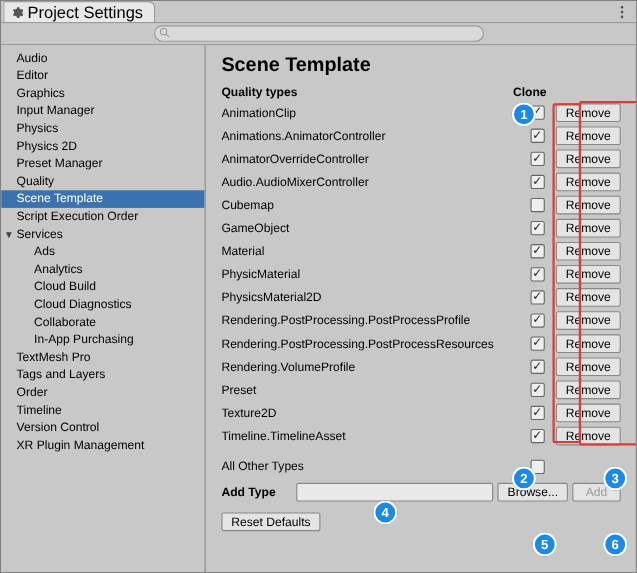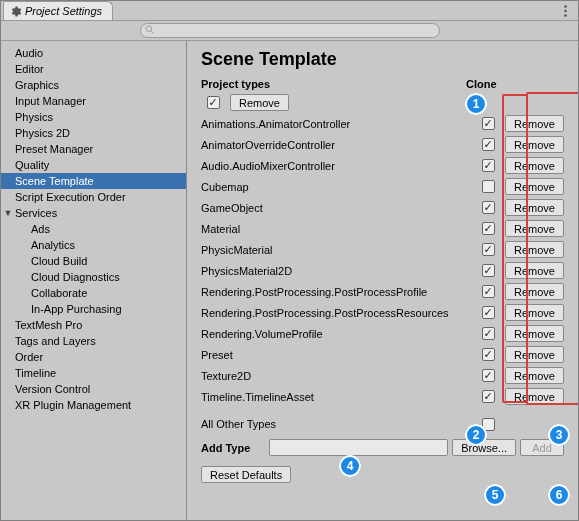--- a/index.html
+++ b/index.html
@@ -32,21 +32,21 @@
     border-top-right-radius: 6px;
     border-top-left-radius: 2px;
     border-bottom: none;
     height: 19px;
     display: flex; align-items: center;
     padding: 0 10px 0 6px;
     margin-left: 2px;
     gap: 4px;
   }
   .gear-icon svg { width:11px; height:11px; display:block; }
-  .tab-label { font-size: 11px; font-style: italic; }
+  .tab-label { font-size: 15px; }
   .kebab {
     position: absolute; right: 6px; top: 2px;
     width: 14px; height: 16px;
     display: flex; align-items: center; justify-content: center;
   }
   .kebab svg { width: 3px; height: 12px; }
   .searchbar {
     height: 20px;
     border-bottom: 1px solid #999;
     background: #c8c8c8;
@@ -299,29 +299,30 @@
         </div>
         <div class="tree-item">
           <span>XR Plugin Management</span>
         </div>
       </div>
 
     <div class="main">
       <h1 class="page-title">Scene Template</h1>
 
       <div class="header-row">
-        <span class="l">Project types</span>
+        <span class="l">Quality types</span>
         <span class="r">Clone</span>
       </div>
 
       <div class="typetable" id="typetable">
 
         <div class="guide" id="guide-chk" style="left: 301px; top: 2px; width: 26px; height: 309px;"></div>
         <div class="guide" id="guide-btn" style="left: 325px; top: 0px; width: 66px; height: 313px;"></div>
       <div class="typerow">
+            <span class="name">AnimationClip</span>
             <span class="chkcell">
               <input type="checkbox" class="u" checked="" style="">
             </span>
             <span class="btncell">
               <button class="ubtn">Remove</button>
             </span>
           </div>
           <div class="typerow">
             <span class="name">Animations.AnimatorController</span>
             <span class="chkcell">

